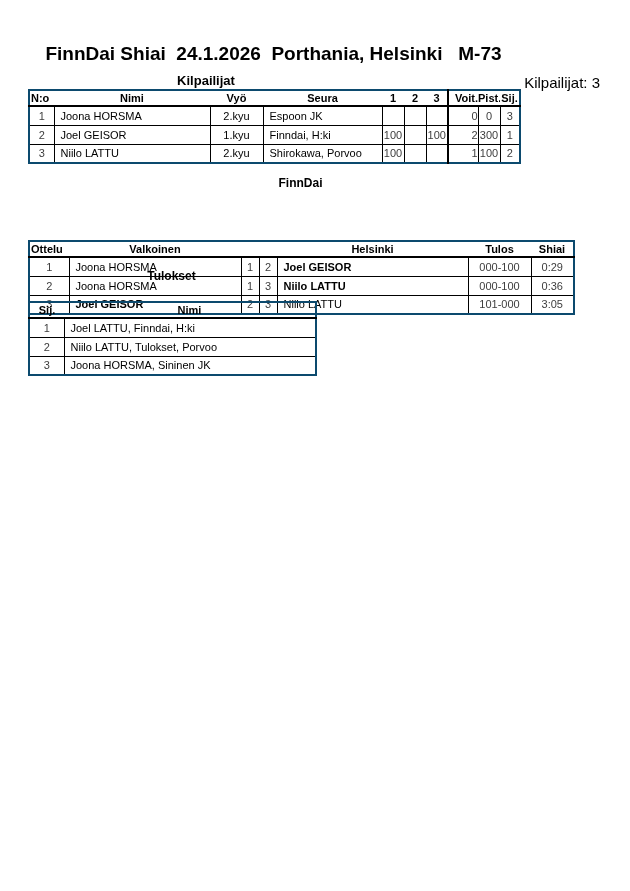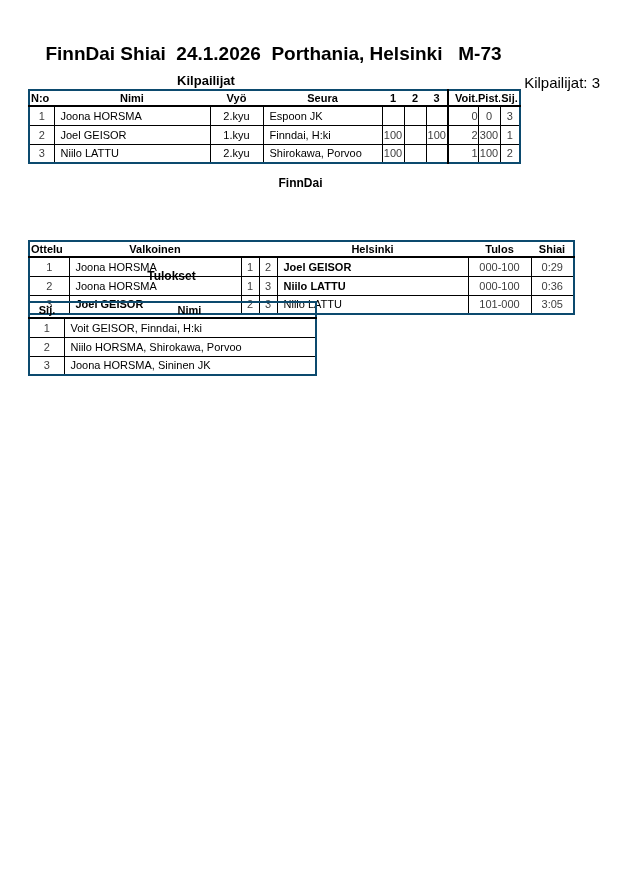--- a/index.html
+++ b/index.html
@@ -208,24 +208,24 @@
   </colgroup>
   <thead>
     <tr>
       <th>Sij.</th>
       <th>Nimi</th>
     </tr>
   </thead>
   <tbody>
     <tr>
       <td class="num">1</td>
-      <td class="al">Voit GEISOR, Finndai, H:ki</td>
-    </tr>
-    <tr>
-      <td class="num">2</td>
-      <td class="al">Niilo HORSMA, Shirokawa, Porvoo</td>
+      <td class="al">Joel LATTU, Finndai, H:ki</td>
+    </tr>
+    <tr>
+      <td class="num">2</td>
+      <td class="al">Niilo LATTU, Tulokset, Porvoo</td>
     </tr>
     <tr>
       <td class="num">3</td>
       <td class="al">Joona HORSMA, Sininen JK</td>
     </tr>
   </tbody>
 </table>
 
 </body></html>

